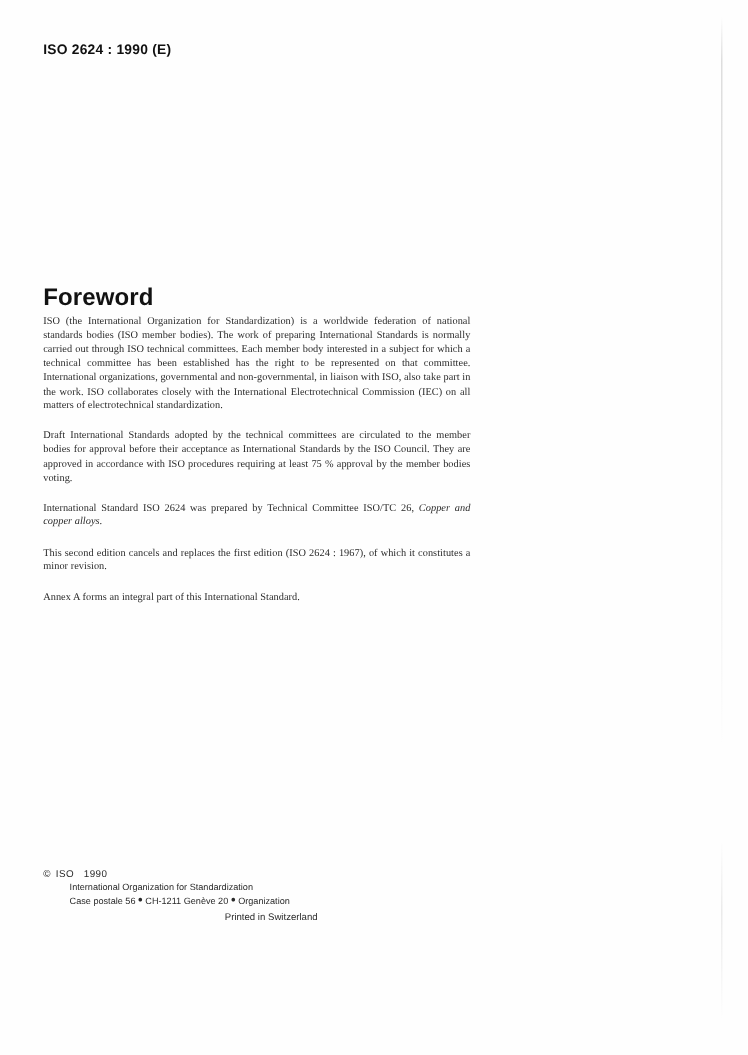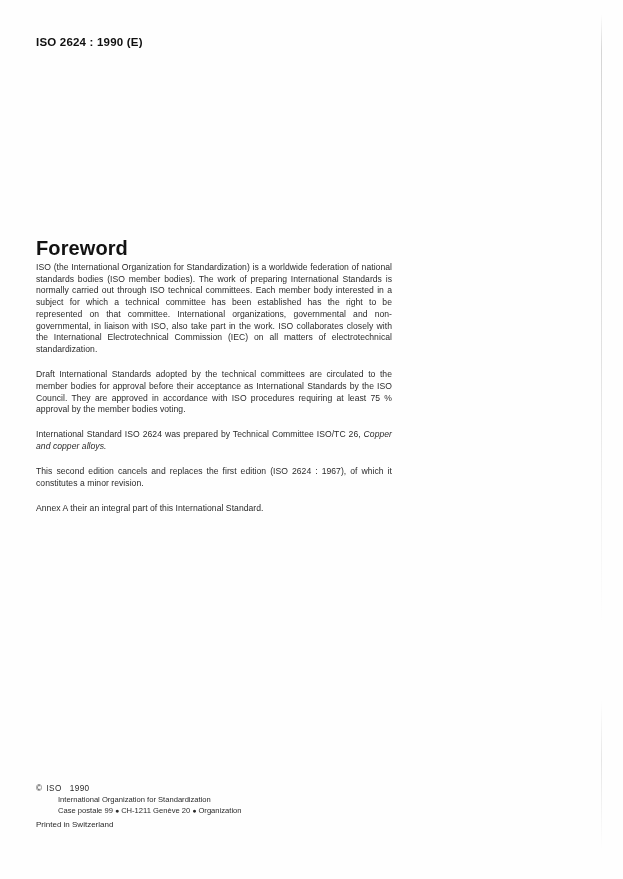--- a/index.html
+++ b/index.html
@@ -69,30 +69,31 @@
     top: 262px;
     width: 356px;
   }
   .para {
     font-size: 8.6px;
     line-height: 11.7px;
     text-align: justify;
     color: #2a2a2a;
     margin: 0 0 13.5px 0;
     letter-spacing: 0.04px;
+    font-family: Liberation Serif, serif;
   }
   .para:last-child { margin-bottom: 0; }
   .ital {
     font-style: italic;
   }
 
   .footer {
     position: absolute;
     left: 36px;
-    top: 783px;
+    top: 723px;
     width: 380px;
   }
   .copy-line {
     font-size: 8.2px;
     line-height: 11px;
     color: #2a2a2a;
     letter-spacing: 0.4px;
     margin-bottom: 1px;
   }
   .copy-sym { margin-right: 4px; }
@@ -114,20 +115,21 @@
   }
   .bullet {
     font-size: 7px;
     vertical-align: middle;
     padding: 0 2px;
   }
   .printed {
     margin-top: 4px;
     font-size: 8px;
     color: #2a2a2a;
+    text-align: center;
   }
 
   .page-number {
     position: absolute;
     left: 36px;
     top: 888px;
     font-size: 14px;
     color: #2a2a2a;
   }
 </style>
@@ -149,35 +151,35 @@
 
     <p class="para">Draft International Standards adopted by the technical committees are circulated to the member bodies for approval before their acceptance as International Standards by the ISO Council. They are approved in accordance with ISO procedures requiring at least 75 % approval by the member bodies voting.</p>
 
     <p class="para">
       <span>International Standard ISO 2624 was prepared by Technical Committee ISO/TC 26,</span>
       <span class="ital">Copper and copper alloys.</span>
     </p>
 
     <p class="para">This second edition cancels and replaces the first edition (ISO 2624 : 1967), of which it constitutes a minor revision.</p>
 
-    <p class="para">Annex A their an integral part of this International Standard.</p>
+    <p class="para">Annex A forms an integral part of this International Standard.</p>
 
   </div>
 
   <div class="footer">
 
     <div class="copy-line">
       <span class="copy-sym">©</span><span class="copy-iso">ISO</span><span>1990</span>
     </div>
 
 
     <div class="address">
       <div>International Organization for Standardization</div>
       <div>
-        <span>Case postale 99</span><span class="bullet">●</span><span>CH-1211 Genève 20</span><span class="bullet">●</span><span>Organization</span>
+        <span>Case postale 56</span><span class="bullet">●</span><span>CH-1211 Genève 20</span><span class="bullet">●</span><span>Organization</span>
       </div>
     </div>
 
     <div class="printed">Printed in Switzerland</div>
 
   </div>
 
   <div class="page-number">ii</div>
 
 </div>

